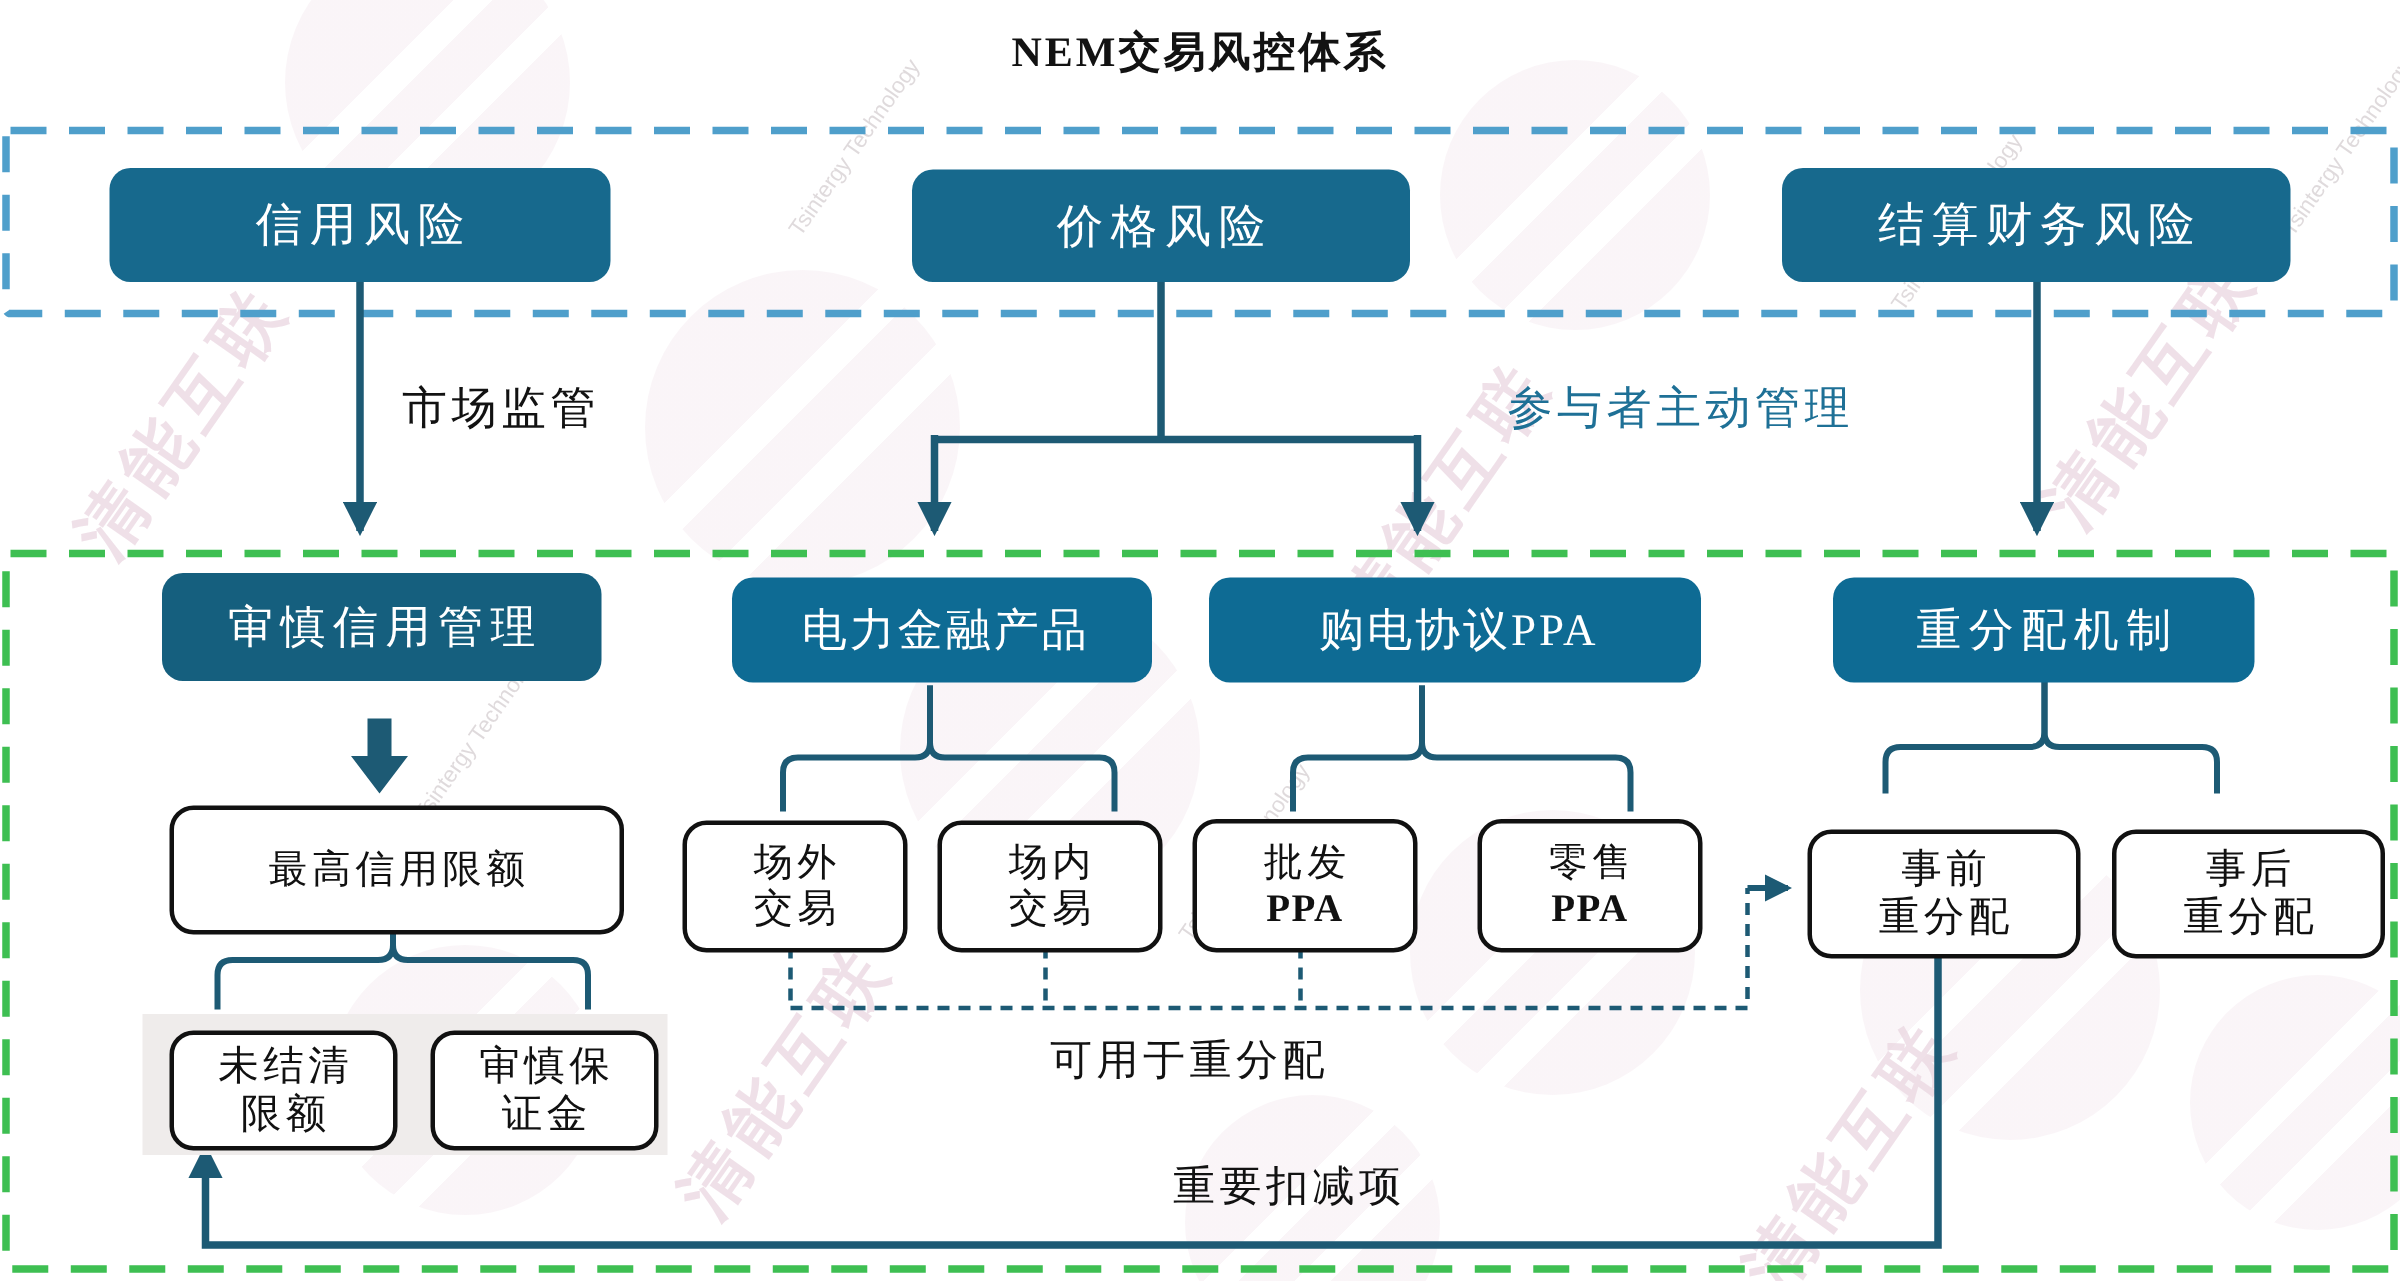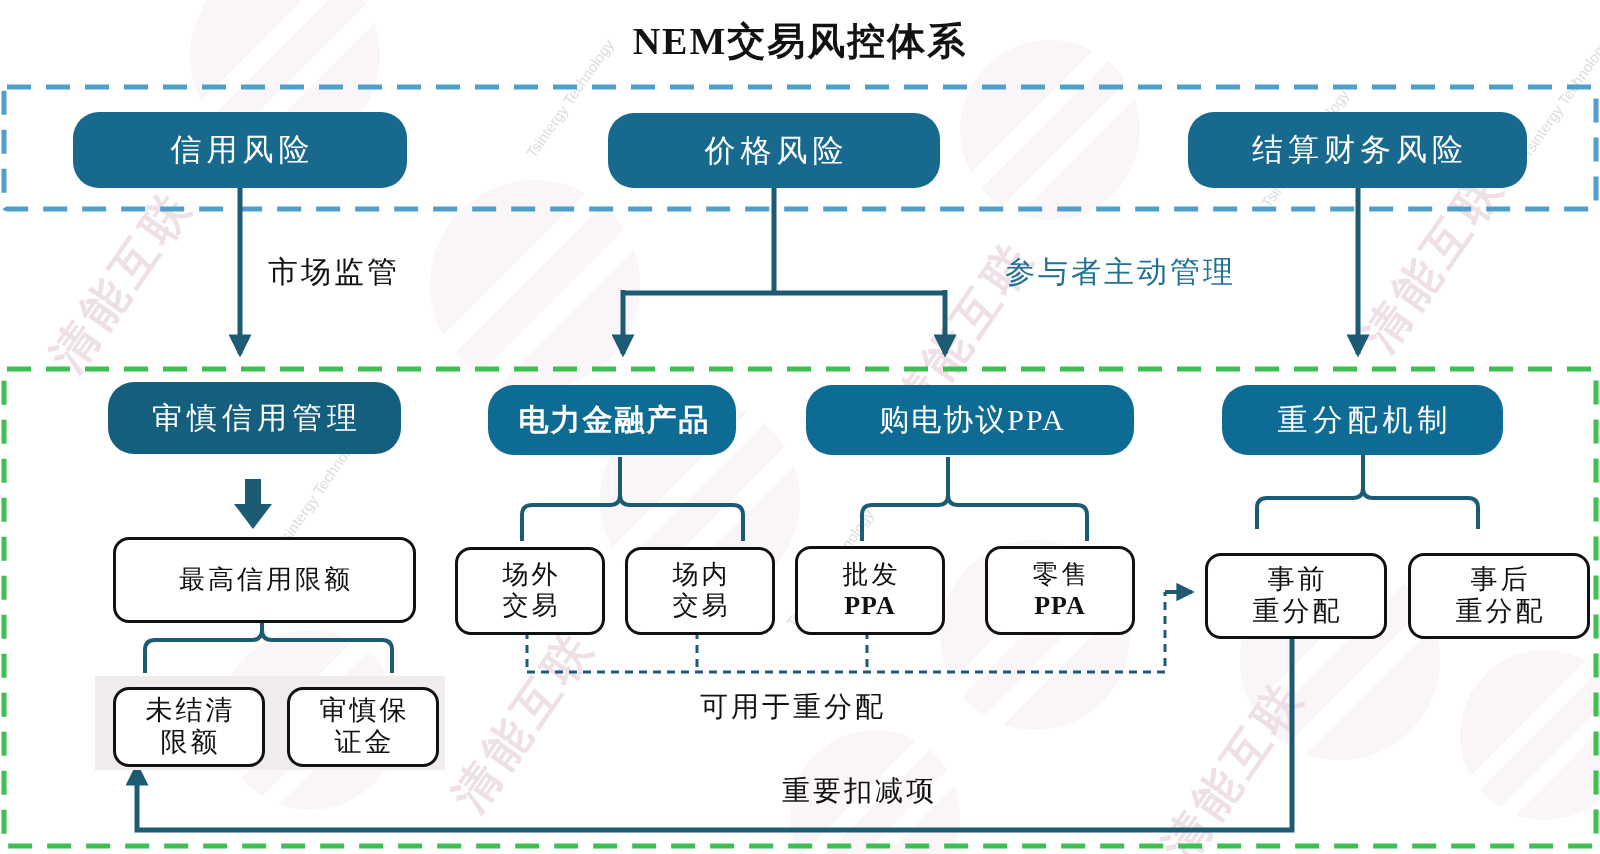--- a/index.html
+++ b/index.html
@@ -16,31 +16,31 @@
     position:absolute;z-index:0;color:rgba(233,214,224,.75);font-size:46px;font-weight:700;
     letter-spacing:6px;transform:rotate(-55deg);white-space:nowrap;
   }
   .wm-en{
     position:absolute;z-index:0;color:rgba(196,188,192,.55);font-size:15px;
     transform:rotate(-55deg);white-space:nowrap;font-family:"Liberation Sans",sans-serif;
   }
   
   .title{
     position:absolute;left:0;right:0;top:16px;text-align:center;z-index:2;
-    font-size:38px;font-weight:700;color:#121212;letter-spacing:2px;
+    font-size:28px;font-weight:700;color:#121212;letter-spacing:2px;
   }
   
   #wires{position:absolute;left:0;top:0;z-index:1;pointer-events:none;}
   .zone-blue{stroke:var(--blue-dash,#4f9fcb);}
   .zone-green{stroke:var(--green-dash,#3ebf52);}
   .ln,.br{stroke:var(--line,#1d5a74);fill:none;}
   .fillln{fill:var(--line,#1d5a74);stroke:none;}
   
   .pill{
-    position:absolute;z-index:2;border-radius:26px;color:#fff;
+    position:absolute;z-index:2;border-radius:14px;color:#fff;
     display:flex;align-items:center;justify-content:center;
     font-size:31px;letter-spacing:5px;text-indent:5px;white-space:nowrap;
   }
   .pill.top{background:var(--teal-top,#17698d);}
   .pill.sub{background:var(--teal-sub,#0e6b94);font-size:30px;}
   .pill.dark{background:var(--teal-dark,#155f7e);font-size:30px;}
   
   .wbox{
     position:absolute;z-index:2;background:#fff;border:3px solid #111;border-radius:16px;
     display:flex;flex-direction:column;align-items:center;justify-content:center;
@@ -133,21 +133,21 @@
   <div class="pill top" style="left:1188px;top:112px;width:339px;height:76px;">
     <span>结算财务风险</span>
   </div>
 
   <div class="lab" style="left:268px;top:252px;">市场监管</div>
   <div class="lab teal" style="left:1005px;top:252px;">参与者主动管理</div>
 
   <div class="pill dark" style="left:108px;top:382px;width:293px;height:72px;">
     <span>审慎信用管理</span>
   </div>
-  <div class="pill sub" style="left:488px;top:385px;width:248px;height:70px;letter-spacing:2px;font-weight:bold;">
+  <div class="pill sub" style="left:488px;top:385px;width:280px;height:70px;letter-spacing:2px;">
     <span>电力金融产品</span>
   </div>
   <div class="pill sub" style="left:806px;top:385px;width:328px;height:70px;letter-spacing:2px;">
     <span>购电协议PPA</span>
   </div>
   <div class="pill sub" style="left:1222px;top:385px;width:281px;height:70px;">
     <span>重分配机制</span>
   </div>
 
   <div class="wbox" style="left:113px;top:537px;width:297px;height:80px;">

